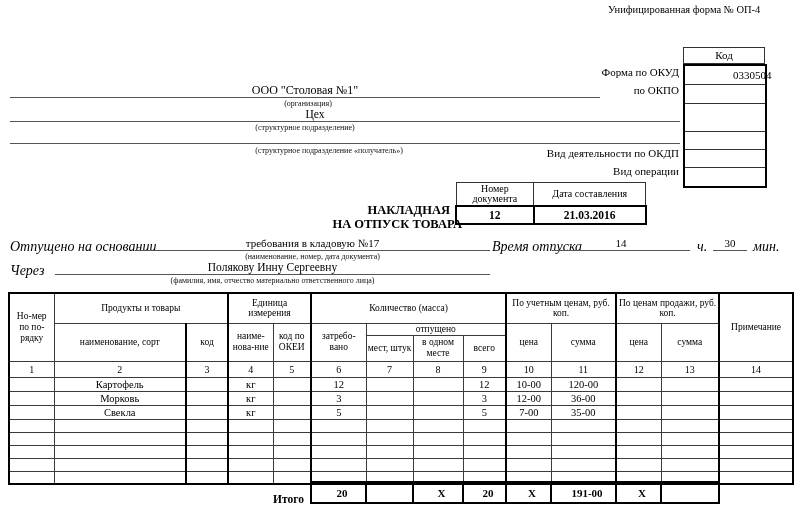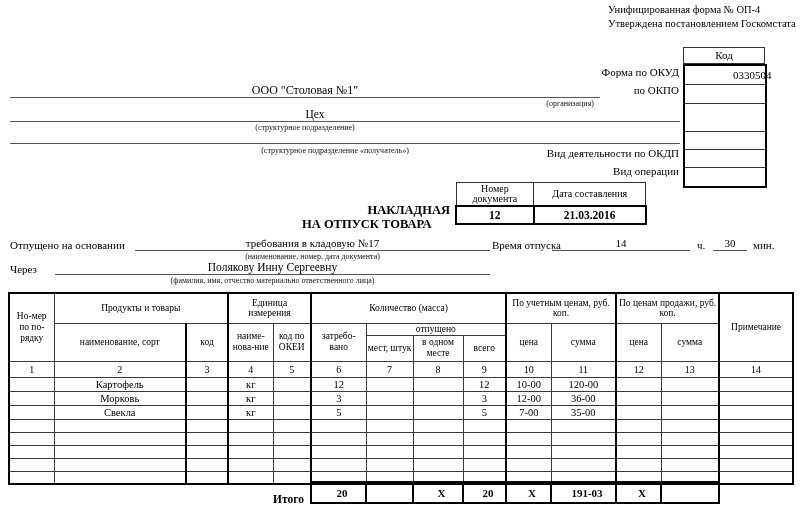--- a/index.html
+++ b/index.html
@@ -13,32 +13,32 @@
              text-align:center;font-size:11px;line-height:15px;}
   .code-box{left:683px;top:64px;width:80px;border:2px solid #000;}
   .code-row{height:17px;font-size:11px;line-height:17px;text-align:center;}
   .code-row.tall{height:27px;}
   .code-row + .code-row{border-top:1px solid #333;}
   .rlabel{font-size:11px;text-align:right;}
   
   .wline{border-bottom:1px solid #555;height:0;}
   .wtext{text-align:center;font-size:11.5px;}
   .caption{font-size:8px;text-align:center;color:#111;}
-  .flabel{font-size:11px;}
+  .flabel{font-size:14px;font-style:italic;}
   .fillline{border-bottom:1px solid #555;height:16px;text-align:center;
             font-size:11px;line-height:18px;}
   
   table{border-collapse:collapse;}
   .doc-table{left:455px;top:182px;table-layout:fixed;}
   .doc-table th{border:1px solid #333;font-weight:normal;font-size:10px;
                 line-height:10px;padding:1px 16px;height:19px;vertical-align:middle;}
   .doc-table td{border:2px solid #000;height:14px;text-align:center;
                 font-weight:bold;font-size:11.5px;}
   .title1{left:310px;top:203px;width:140px;text-align:right;font-weight:bold;font-size:12.5px;}
-  .title2{left:302px;top:217px;width:160px;text-align:left;font-weight:bold;font-size:12.5px;}
+  .title2{left:302px;top:217px;width:160px;text-align:right;font-weight:bold;font-size:12.5px;}
   
   .goods{left:8px;top:292px;width:784px;table-layout:fixed;border:2px solid #000;}
   .goods th,.goods td{border:1px solid #3a3a3a;overflow:hidden;}
   .goods th{font-weight:normal;font-size:9.5px;line-height:1.12;padding:0 1px;
             text-align:center;vertical-align:middle;}
   .goods tr.h1{height:30px;} .goods tr.h2{height:12px;} .goods tr.h3{height:26px;}
   .goods tr.nums td{height:13px;font-size:10px;text-align:center;line-height:13px;}
   .goods tbody tr.data{height:13px;}
   .goods tbody tr.data td{font-size:10.5px;line-height:13px;text-align:center;padding:0 1px;}
   .goods td.name{text-align:left;padding-left:3px;}
@@ -48,47 +48,46 @@
                font-size:11.5px;line-height:21px;margin-top:8px;}
   .total-table{left:310px;top:481px;table-layout:fixed;}
   .total-table td{border:2px solid #000;height:17px;text-align:center;
                   font-weight:bold;font-size:11px;padding-left:8px;}
 </style>
 </head>
 <body>
 
 <div class="abs approval">
   <div>Унифицированная форма № ОП-4</div>
-  <div>Утверждена постановлением Госкомстата</div>
 </div>
 
 <div class="abs code-head">Код</div>
 <div class="abs code-box">
   <div class="code-row" style="height:18px;line-height:18px;margin-left:48px;">0330504</div>
   <div class="code-row" style="height:18px;"></div>
   <div class="code-row tall"></div>
   <div class="code-row"></div>
   <div class="code-row"></div>
   <div class="code-row" style="height:18px;"></div>
 </div>
 <div class="abs rlabel" style="left:560px;top:66px;width:119px;">Форма по ОКУД</div>
 <div class="abs rlabel" style="left:560px;top:84px;width:119px;">по ОКПО</div>
 <div class="abs rlabel" style="left:490px;top:147px;width:189px;">Вид деятельности по ОКДП</div>
 <div class="abs rlabel" style="left:490px;top:165px;width:189px;">Вид операции</div>
 
 <div class="abs wtext" style="left:10px;top:83px;width:590px;font-size:12px;">ООО "Столовая №1"</div>
 <div class="abs wline" style="left:10px;top:97px;width:590px;"></div>
-<div class="abs caption" style="left:4px;top:99px;width:590px;text-align:right;">(организация)</div>
+<div class="abs caption" style="left:13px;top:99px;width:590px;">(организация)</div>
 
 <div class="abs wtext" style="left:10px;top:108px;width:610px;">Цех</div>
 <div class="abs wline" style="left:10px;top:121px;width:670px;"></div>
 <div class="abs caption" style="left:10px;top:123px;width:590px;">(структурное подразделение)</div>
 
 <div class="abs wline" style="left:10px;top:143px;width:670px;"></div>
-<div class="abs caption" style="left:10px;top:146px;width:650px;">(структурное подразделение «получатель»)</div>
+<div class="abs caption" style="left:4px;top:146px;width:650px;">(структурное подразделение «получатель»)</div>
 
 <table class="abs doc-table">
   <colgroup>
       <col style="width:68px">
       <col style="width:112px">
     </colgroup>
   <tbody>
       <tr>
     <th>Номер документа</th>
     <th>Дата составления</th>
@@ -320,18 +319,18 @@
     <col style="width:45px">
       <col style="width:58px">
   </colgroup>
   <tbody>
       <tr>
         <td>20</td>
         <td></td>
         <td>X</td>
         <td>20</td>
         <td>X</td>
-        <td>191-03</td>
+        <td>191-00</td>
         <td>X</td>
         <td></td>
       </tr>
 </tbody>
   </table>
 
 </body></html>

